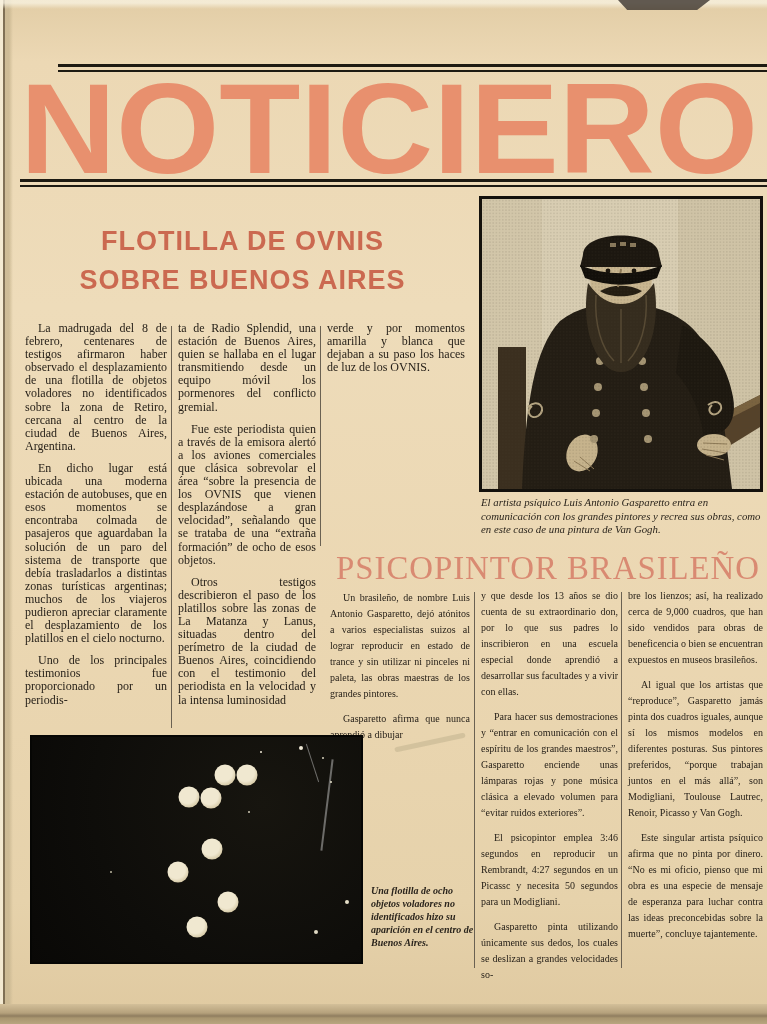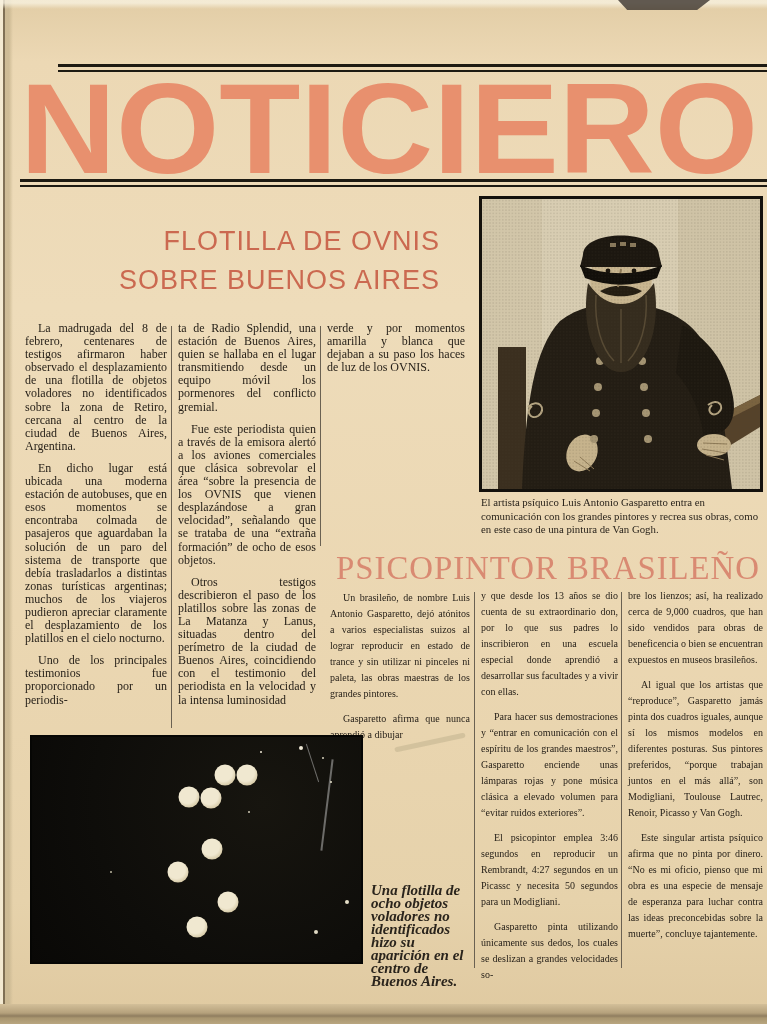--- a/index.html
+++ b/index.html
@@ -18,49 +18,49 @@
   
   .double-rule{position:absolute;}
   .double-rule .r1{height:3px;background:#1d1a12;}
   .double-rule .r2{height:2px;background:#1d1a12;margin-top:3px;}
   .vrule{position:absolute;width:1px;background:#6a6152;}
   
   #masthead-svg{position:absolute;left:18px;top:72px;overflow:visible;}
   #subtitle-band{position:absolute;left:408px;top:124px;width:352px;height:45px;background:#eedcba;
       display:flex;align-items:center;justify-content:center;}
   
-  #ovni-headline{position:absolute;left:45px;top:222px;width:395px;text-align:right;
-      font-family:"Liberation Sans",sans-serif;font-weight:normal;font-size:27px;line-height:39px;
+  #ovni-headline{position:absolute;left:45px;top:222px;width:395px;text-align:center;
+      font-family:"Liberation Sans",sans-serif;font-weight:bold;font-size:27px;line-height:39px;
       color:#cb6950;letter-spacing:1px;}
   #psico-headline-svg{position:absolute;left:336px;top:546px;overflow:visible;}
   
   .col{position:absolute;text-align:justify;font-size:12px;line-height:13.1px;color:#28221a;}
   .col p{margin:0 0 9px 0;text-indent:13px;}
   .col.cont p:first-child{text-indent:0;}
   .psico .col{font-size:10px;line-height:16px;}
   
   #portrait{position:absolute;left:479px;top:196px;width:278px;height:290px;border:3px solid #14110c;
       background:#d8cdb2;}
-  #portrait-caption{position:absolute;left:481px;top:496px;width:282px;
+  #portrait-caption{position:absolute;left:481px;top:496px;width:282px;font-style:italic;
       font-size:10.8px;line-height:13.5px;color:#2a241c;}
   
   #ufo-photo{position:absolute;left:30px;top:735px;width:333px;height:229px;background:
       radial-gradient(circle at 70% 30%,#17150f 0,#0e0d0a 60%,#090806 100%);
       box-shadow:inset 0 0 0 2px #060604;}
   .dot{position:absolute;width:21px;height:21px;border-radius:50%;
       background:radial-gradient(circle at 42% 38%,#f0e8d0 0 50%,#d9cdab 72%,#b9ab89 100%);
       transform:translate(-50%,-50%);}
   .scratch{position:absolute;background:rgba(255,255,255,.38);}
   .s1{left:296px;top:24px;width:2px;height:92px;transform:rotate(7deg);}
   .s2{left:282px;top:8px;width:1px;height:40px;transform:rotate(-18deg);}
   .specks{position:absolute;left:230px;top:16px;width:2px;height:2px;background:#efe9d6;border-radius:50%;
       box-shadow:40px -4px 0 1px #efe9d6,62px 6px 0 #d8d2bd,86px 150px 0 1px #e5dfc8,
       -12px 60px 0 #cfc9b4,70px 30px 0 #e5dfc8,-150px 120px 0 #bdb7a2,55px 180px 0 1px #e0dac4;}
   #ufo-caption{position:absolute;left:371px;top:884px;width:103px;font-style:italic;font-weight:bold;
-      font-size:15px;line-height:13px;color:#2a241c;}
+      font-size:10px;line-height:13px;color:#2a241c;}
   .smudge{position:absolute;left:394px;top:740px;width:72px;height:5px;background:#cdbd98;
       transform:rotate(-12deg);border-radius:3px;opacity:.8;}
 </style>
 </head>
 <body>
 
 <div id="page">
 
   <div class="left-edge"></div>
   <div class="top-edge"></div>

